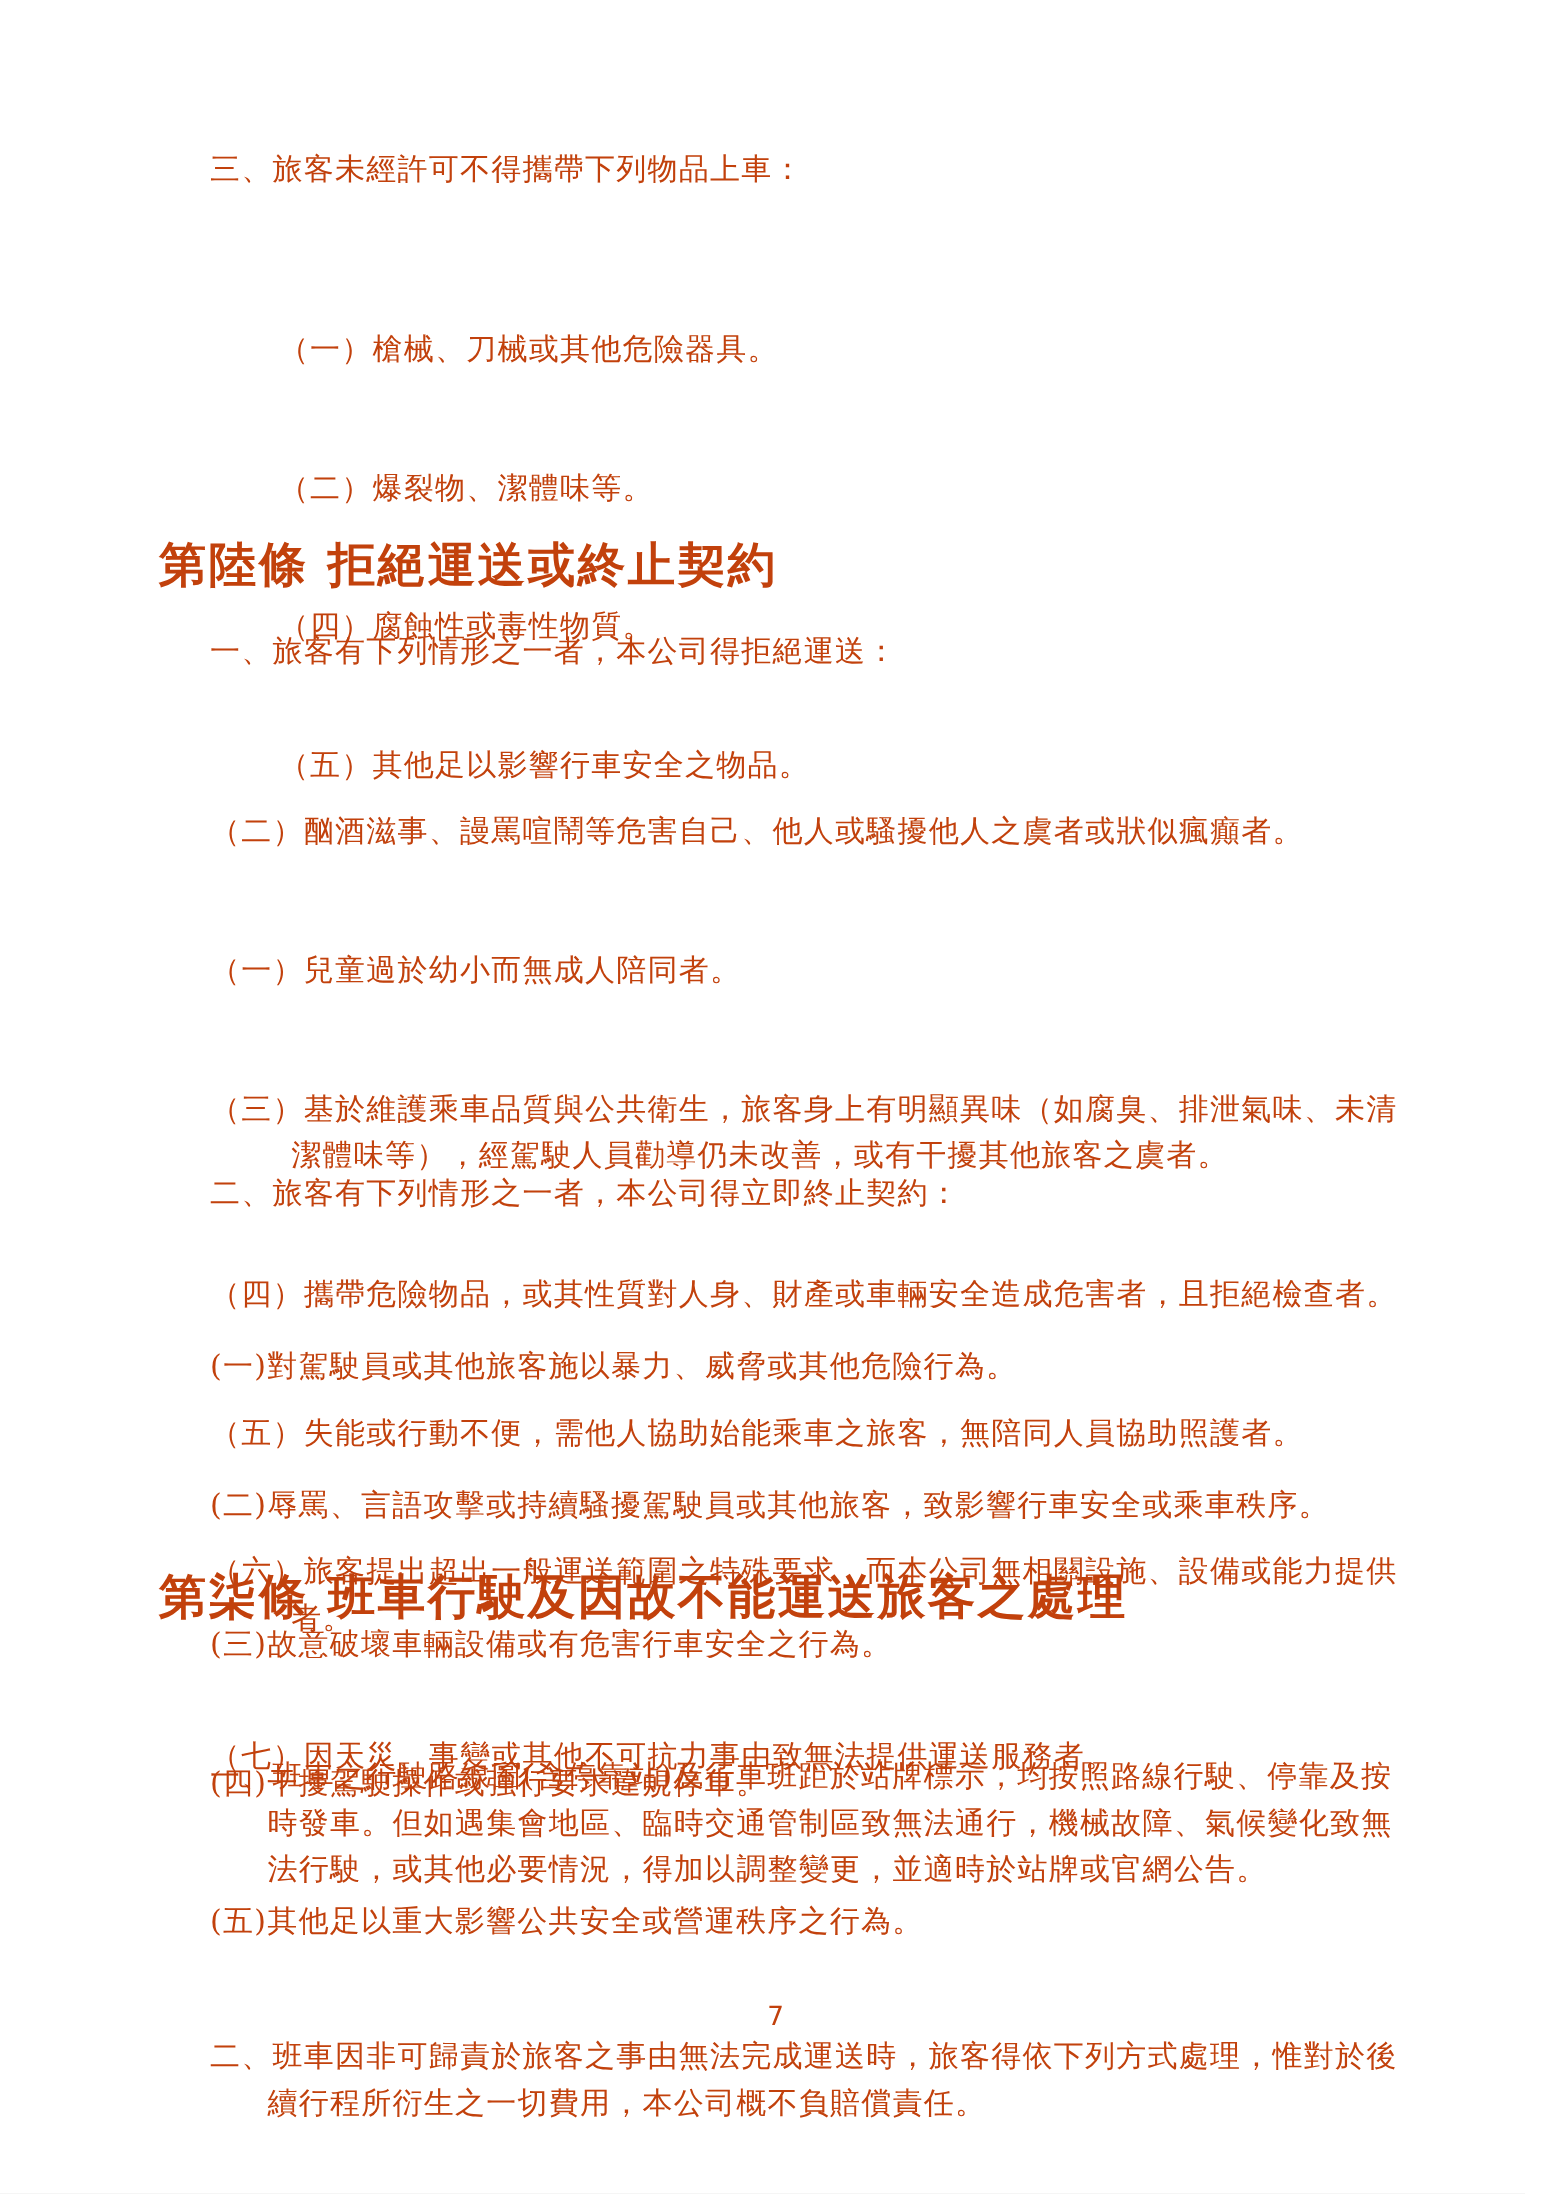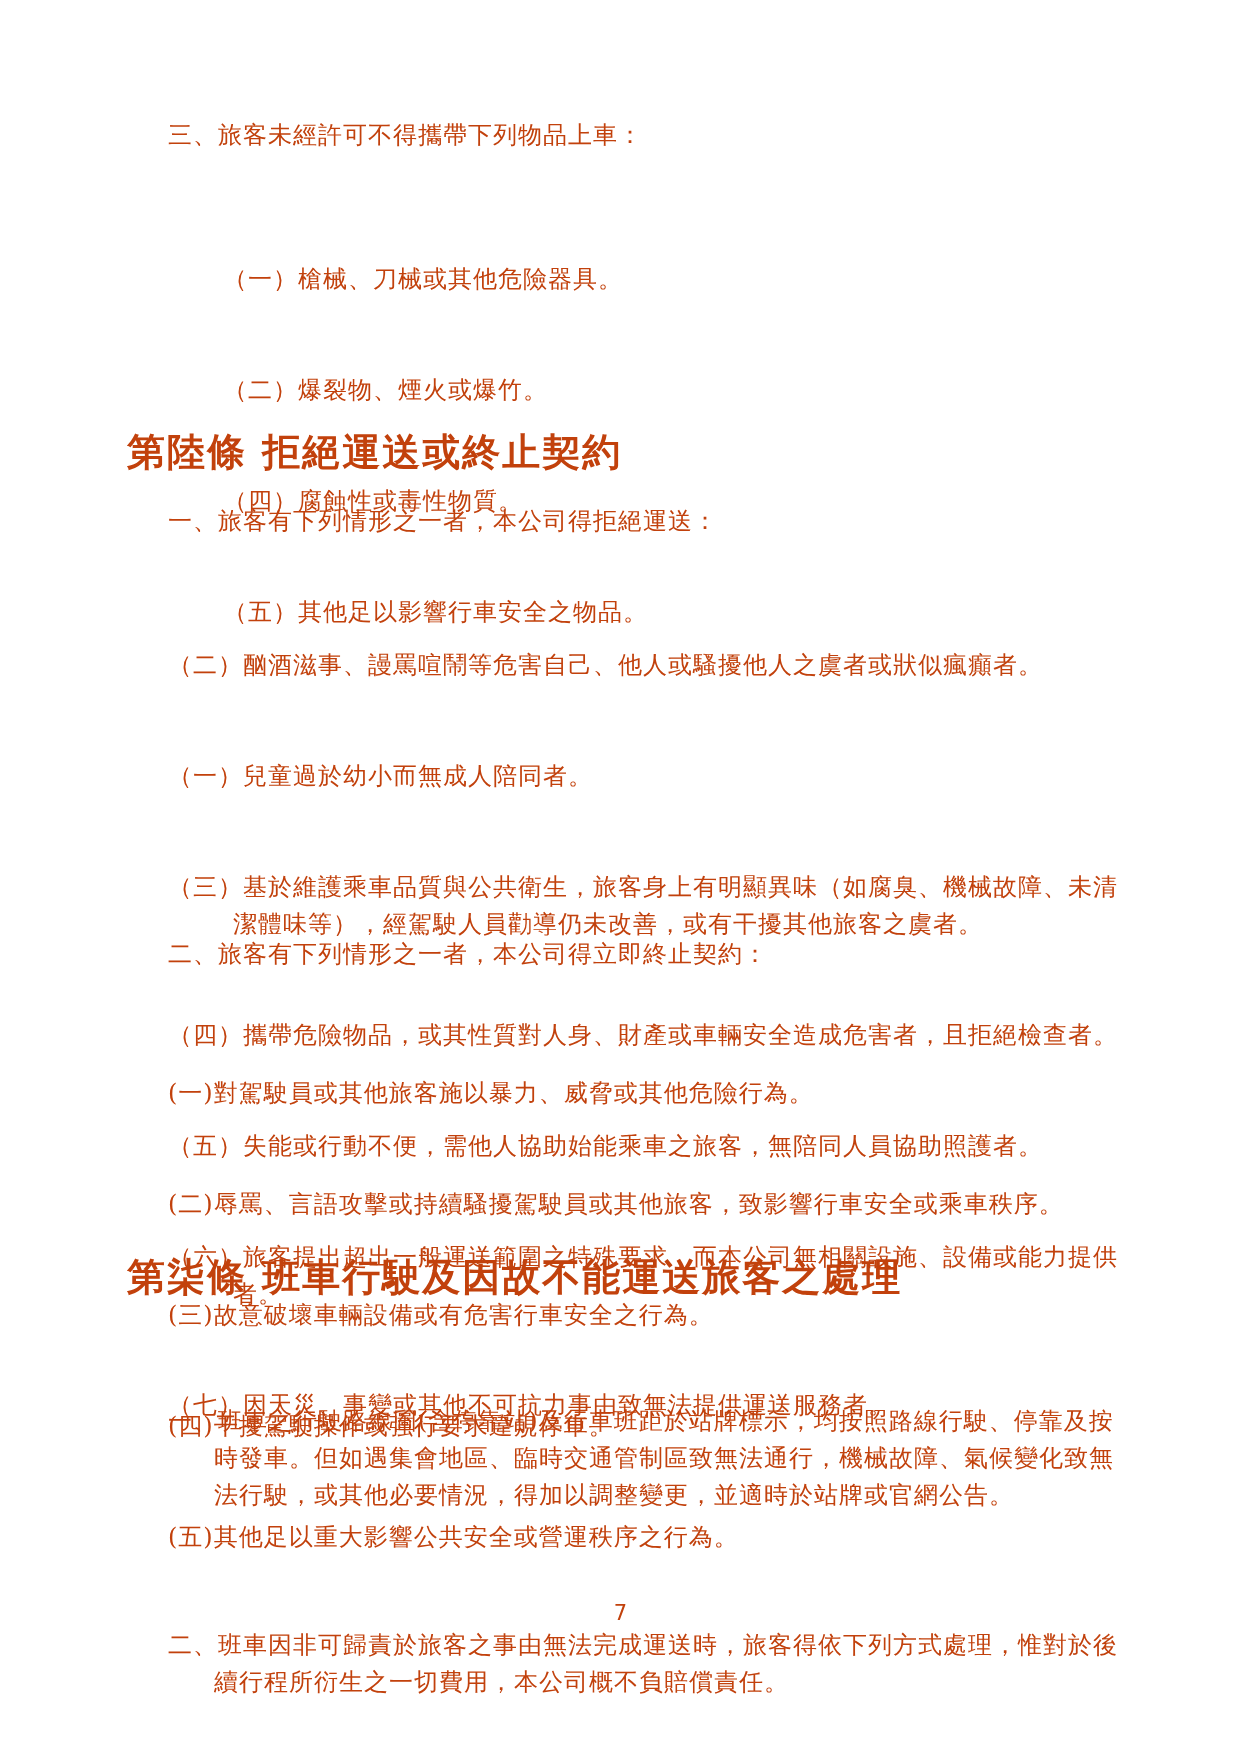--- a/index.html
+++ b/index.html
@@ -41,33 +41,33 @@
 </style>
 </head>
 <body>
 
 <div class="page">
 
   <p class="abs body-text lv1" style="top:117px">三、旅客未經許可不得攜帶下列物品上車：</p>
 
   <div class="abs body-text list-a" style="top:187px">
     <p>（一）槍械、刀械或其他危險器具。</p>
-    <p>（二）爆裂物、煙火或爆竹。</p>
+    <p>（二）爆裂物、潔體味等。</p>
     <p>（四）腐蝕性或毒性物質。</p>
     <p>（五）其他足以影響行車安全之物品。</p>
   </div>
 
   <h1 class="article-heading" style="top:413px">第陸條 拒絕運送或終止契約</h1>
 
   <p class="abs body-text lv1" style="top:503px">一、旅客有下列情形之一者，本公司得拒絕運送：</p>
 
   <div class="abs body-text list-b" style="top:573px">
     <p>（二）酗酒滋事、謾罵喧鬧等危害自己、他人或騷擾他人之虞者或狀似瘋癲者。</p>
     <p>（一）兒童過於幼小而無成人陪同者。</p>
-    <p>（三）基於維護乘車品質與公共衛生，旅客身上有明顯異味（如腐臭、機械故障、未清
+    <p>（三）基於維護乘車品質與公共衛生，旅客身上有明顯異味（如腐臭、排泄氣味、未清
 潔體味等），經駕駛人員勸導仍未改善，或有干擾其他旅客之虞者。</p>
     <p>（四）攜帶危險物品，或其性質對人身、財產或車輛安全造成危害者，且拒絕檢查者。</p>
     <p>（五）失能或行動不便，需他人協助始能乘車之旅客，無陪同人員協助照護者。</p>
     <p>（六）旅客提出超出一般運送範圍之特殊要求，而本公司無相關設施、設備或能力提供
 者。</p>
     <p>（七）因天災、事變或其他不可抗力事由致無法提供運送服務者。</p>
   </div>
 
   <p class="abs body-text lv1" style="top:936px">二、旅客有下列情形之一者，本公司得立即終止契約：</p>
 

